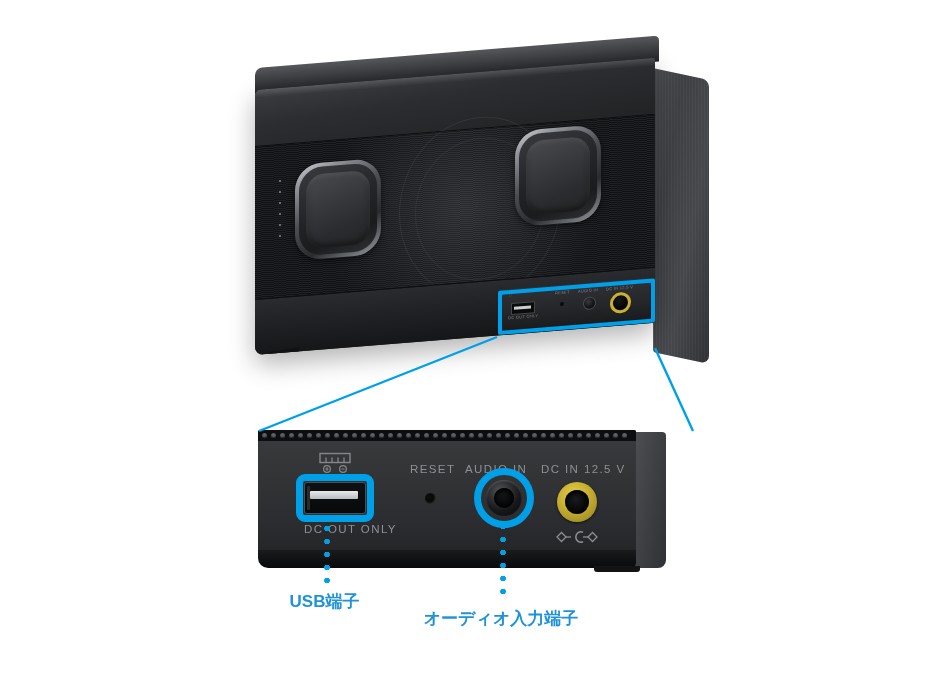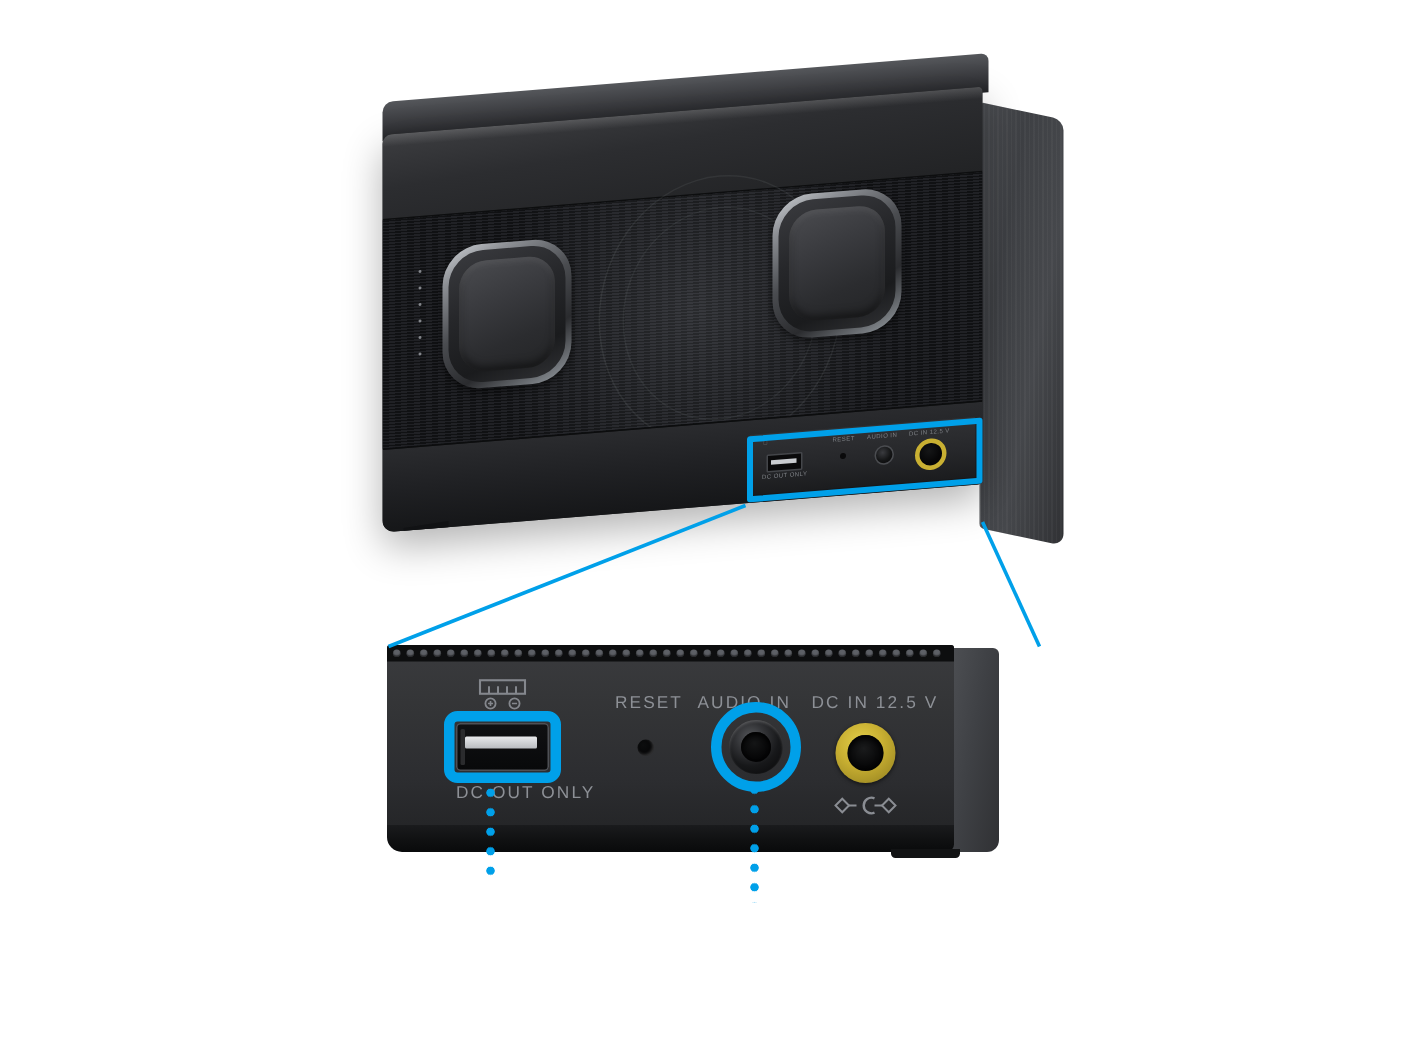--- a/index.html
+++ b/index.html
@@ -426,16 +426,20 @@
     </div>
 
     <div class="detail-bottomlip"></div>
     <div class="detail-foot"></div>
   </div>
 
   <div class="dotted" style="left:324px;top:522px;height:68px;"></div>
   <div class="dotted" style="left:500px;top:520px;height:82px;"></div>
 
   <div class="caption" style="left: 247px; top: 591px; width: 155px; color: rgb(30, 147, 216);">
+    <div>USB端子</div>
   </div>
 
+  <div class="caption" style="left: 415px; top: 608px; width: 172px; color: rgb(30, 147, 216);">
+    <div>オーディオ入力端子</div>
+  </div>
 
 </div>
 
 </body></html>

